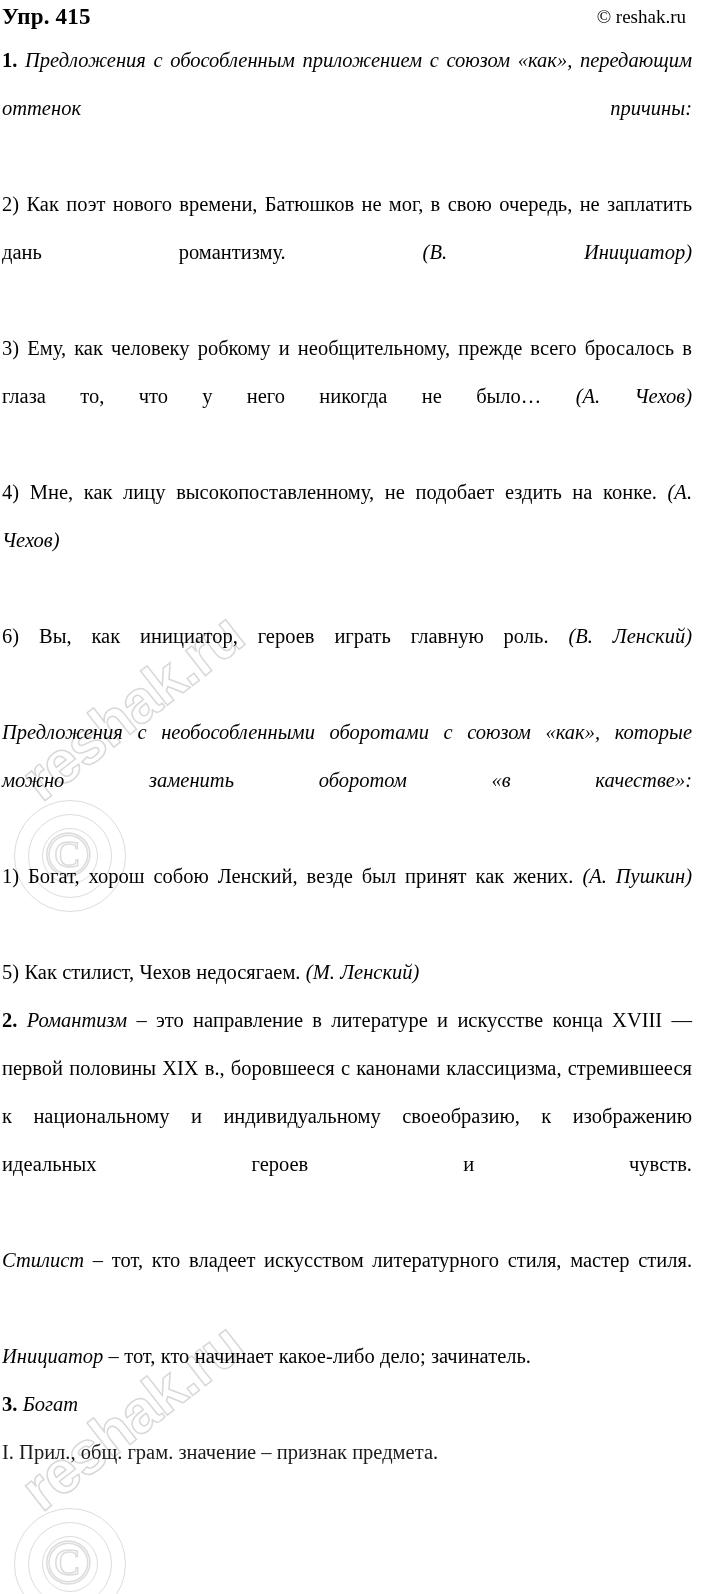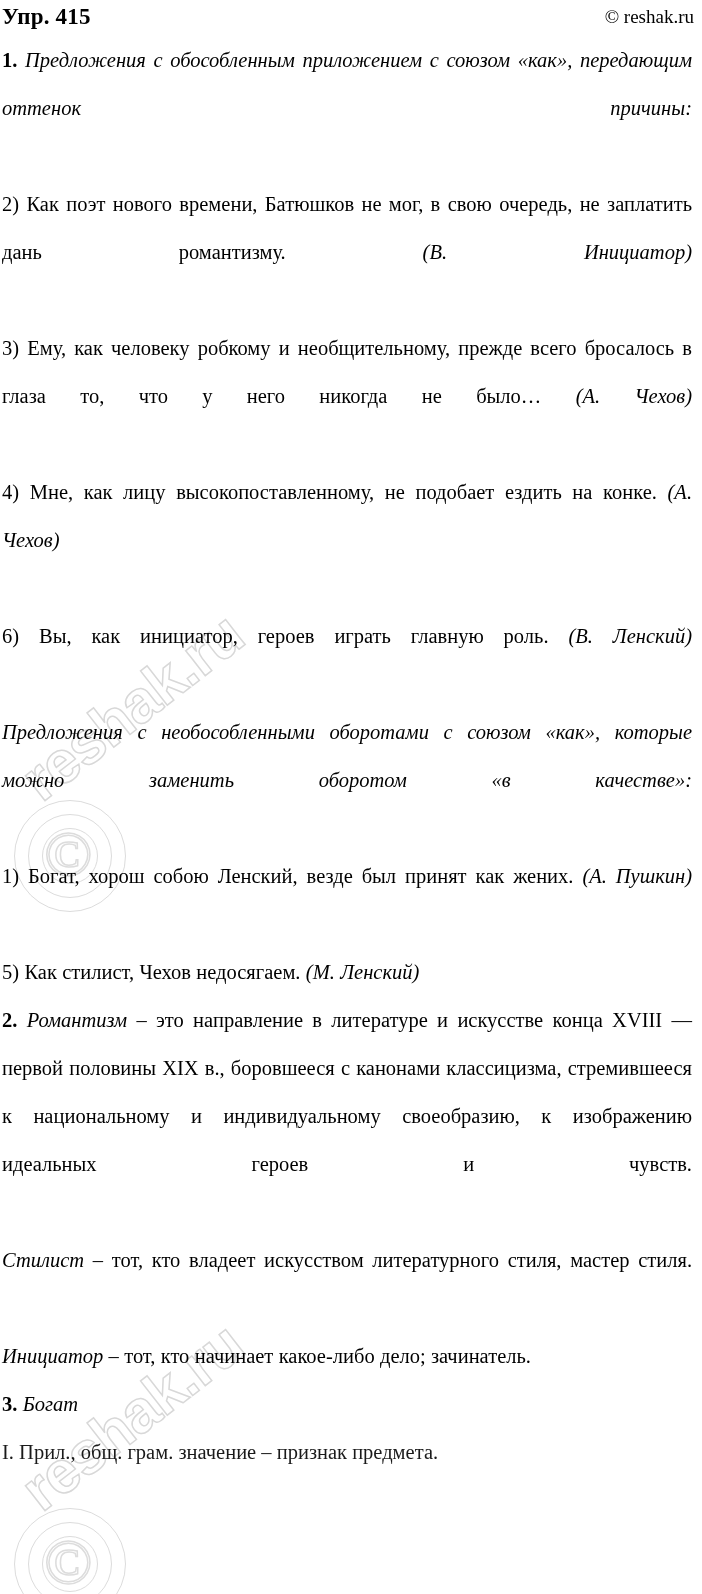--- a/index.html
+++ b/index.html
@@ -35,21 +35,21 @@
   }
   .title {
     font-size: 23px;
     font-weight: bold;
     letter-spacing: 0.2px;
     display: inline-block;
     line-height: 30px;
   }
   .copyright {
     position: absolute;
-    right: 8px;
+    right: 16px;
     top: 3px;
     font-size: 19px;
     line-height: 28px;
     white-space: nowrap;
   }
 
   
   .content {
     padding: 0 10px 0 2px;
     box-sizing: border-box;

